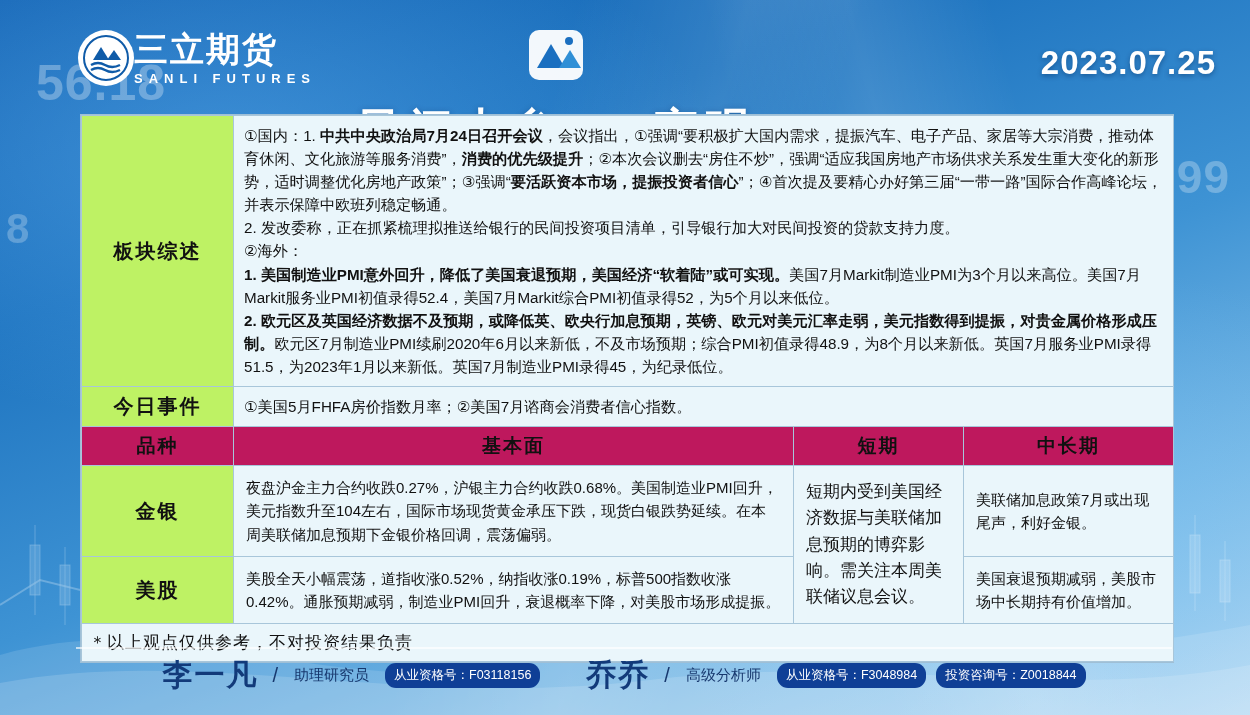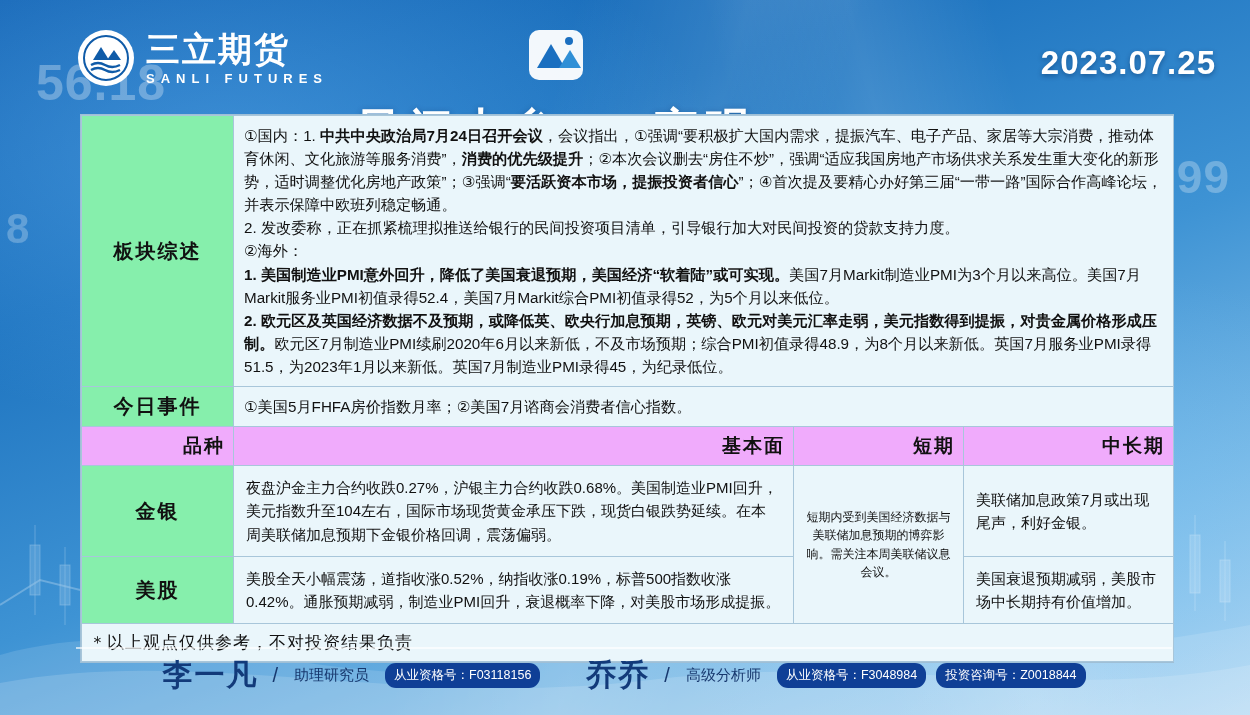--- a/index.html
+++ b/index.html
@@ -30,21 +30,21 @@
   .ghost.g1{left:36px;top:54px;font-size:50px;color:rgba(255,255,255,.30);}
   .ghost.g2{right:20px;top:150px;font-size:46px;color:rgba(255,255,255,.28);}
   .ghost.g3{left:6px;top:205px;font-size:42px;color:rgba(255,255,255,.25);}
   .wave{
     position:absolute;left:0;bottom:0;width:100%;height:210px;opacity:.55;
   }
   .candles{position:absolute;left:0;bottom:70px;width:100%;height:160px;opacity:.5;}
 
   
   .header{position:absolute;left:0;top:0;width:100%;height:112px;}
-  .logo{position:absolute;left:78px;top:30px;display:flex;align-items:center;gap:12px;}
+  .logo{position:absolute;left:78px;top:30px;display:flex;align-items:center;}
   .logo-badge{width:56px;height:56px;border-radius:50%;background:#fff;display:flex;align-items:center;justify-content:center;}
   .logo-text{color:#fff;line-height:1;}
   .logo-cn{font-size:34px;font-weight:700;letter-spacing:2px;}
   .logo-en{font-size:13px;letter-spacing:6px;margin-top:6px;font-weight:700;}
   .title-wrap{position:absolute;left:355px;top:24px;display:flex;align-items:center;gap:14px;flex-direction:column;}
   .title-icon{width:62px;height:62px;}
   .main-title{
     color:#fff;font-size:46px;font-weight:800;letter-spacing:6px;
     text-shadow:0 2px 6px rgba(0,40,90,.45);
   }
@@ -60,33 +60,33 @@
   }
   table{border-collapse:collapse;width:100%;table-layout:fixed;}
   td,th{
     border:1px solid #a8c6da;
     vertical-align:middle;
     padding:6px 8px;
     font-size:15px;
     color:#111;
   }
   .lbl{
-    background:#86efac;text-align:center;font-size:20px;font-weight:700;letter-spacing:2px;color:#111;
+    background:#bef264;text-align:center;font-size:20px;font-weight:700;letter-spacing:2px;color:#111;
   }
   .body-cell{
     background:#eaf6fb;text-align:left;line-height:1.52;font-size:15.2px;padding:8px 10px;
   }
   .body-cell b{font-weight:700;}
   .hdr{
-    background:#f0abfc;text-align:right;font-weight:700;font-size:19px;letter-spacing:2px;
+    background:#be185d;text-align:center;font-weight:700;font-size:19px;letter-spacing:2px;
   }
   .cell{
     background:#eaf6fb;line-height:1.55;font-size:15px;padding:10px 12px;
   }
-  .cell.mid{font-size:12px;text-align:center;}
+  .cell.mid{font-size:17px;}
   .note{
     background:#eaf6fb;text-align:left;font-size:17px;letter-spacing:1px;padding:7px;color:#111;
   }
 
   
   .footer{
     position:absolute;left:76px;right:78px;bottom:14px;height:52px;
     display:flex;align-items:center;justify-content:center;gap:10px;
     border-top:2px solid rgba(255,255,255,.65);
   }

